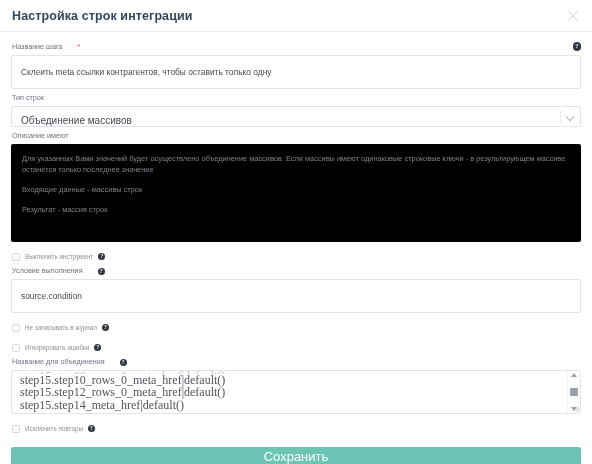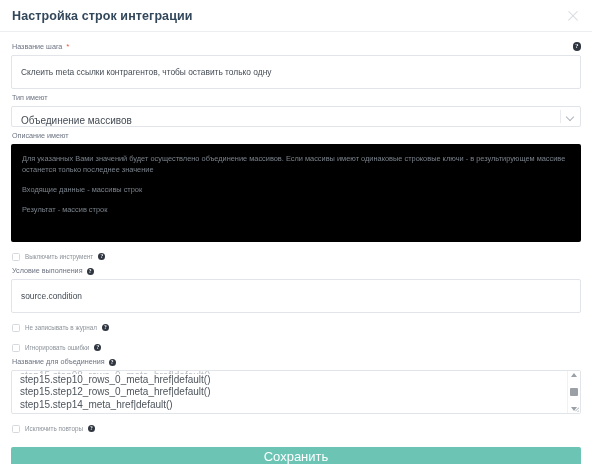--- a/index.html
+++ b/index.html
@@ -66,21 +66,21 @@
     box-sizing: border-box;
   }
 
   .field-label {
     font-size: 7.2px;
     color: #6b7280;
     margin: 4px 0 3px 1px;
     line-height: 10px;
     display: flex;
     align-items: center;
-    gap: 4px;
+    gap: 15px;
   }
   .req-star {
     color: #e4573d;
     font-size: 8px;
     line-height: 8px;
   }
 
   .row-with-help {
     display: flex;
     align-items: center;
@@ -229,25 +229,25 @@
     position: absolute;
     left: 0;
     right: 14px;
     top: 0;
     bottom: 0;
     padding: 0 8px;
     box-sizing: border-box;
     overflow: hidden;
   }
   .ta-line {
-    font-size: 10px;
+    font-size: 12px;
     line-height: 12.4px;
     color: #4e555c;
     white-space: nowrap;
-    font-family: Liberation Sans, sans-serif;
+    font-family: Liberation Serif, serif;
   }
   .ta-line.clipped {
     height: 4px;
     overflow: hidden;
     color: #b9bec4;
     margin-top: -1px;
   }
   .scrollbar {
     position: absolute;
     right: 0;
@@ -359,21 +359,21 @@
       <div class="field-label">
         <span>Название шага</span>
         <span class="req-star">*</span>
       </div>
       <span class="help-icon big">?</span>
     </div>
     <input class="text-input" type="text" value="Склеить meta ссылки контрагентов, чтобы оставить только одну" style="">
 
     
     <div class="field-label">
-      <span>Тип имеют</span>
+      <span>Тип строк</span>
     </div>
     <div class="select-wrap">
       <div class="select-box">
         <span>Объединение массивов</span>
       </div>
       <span class="select-divider"></span>
       <span class="select-chevron"></span>
     </div>
 
     

